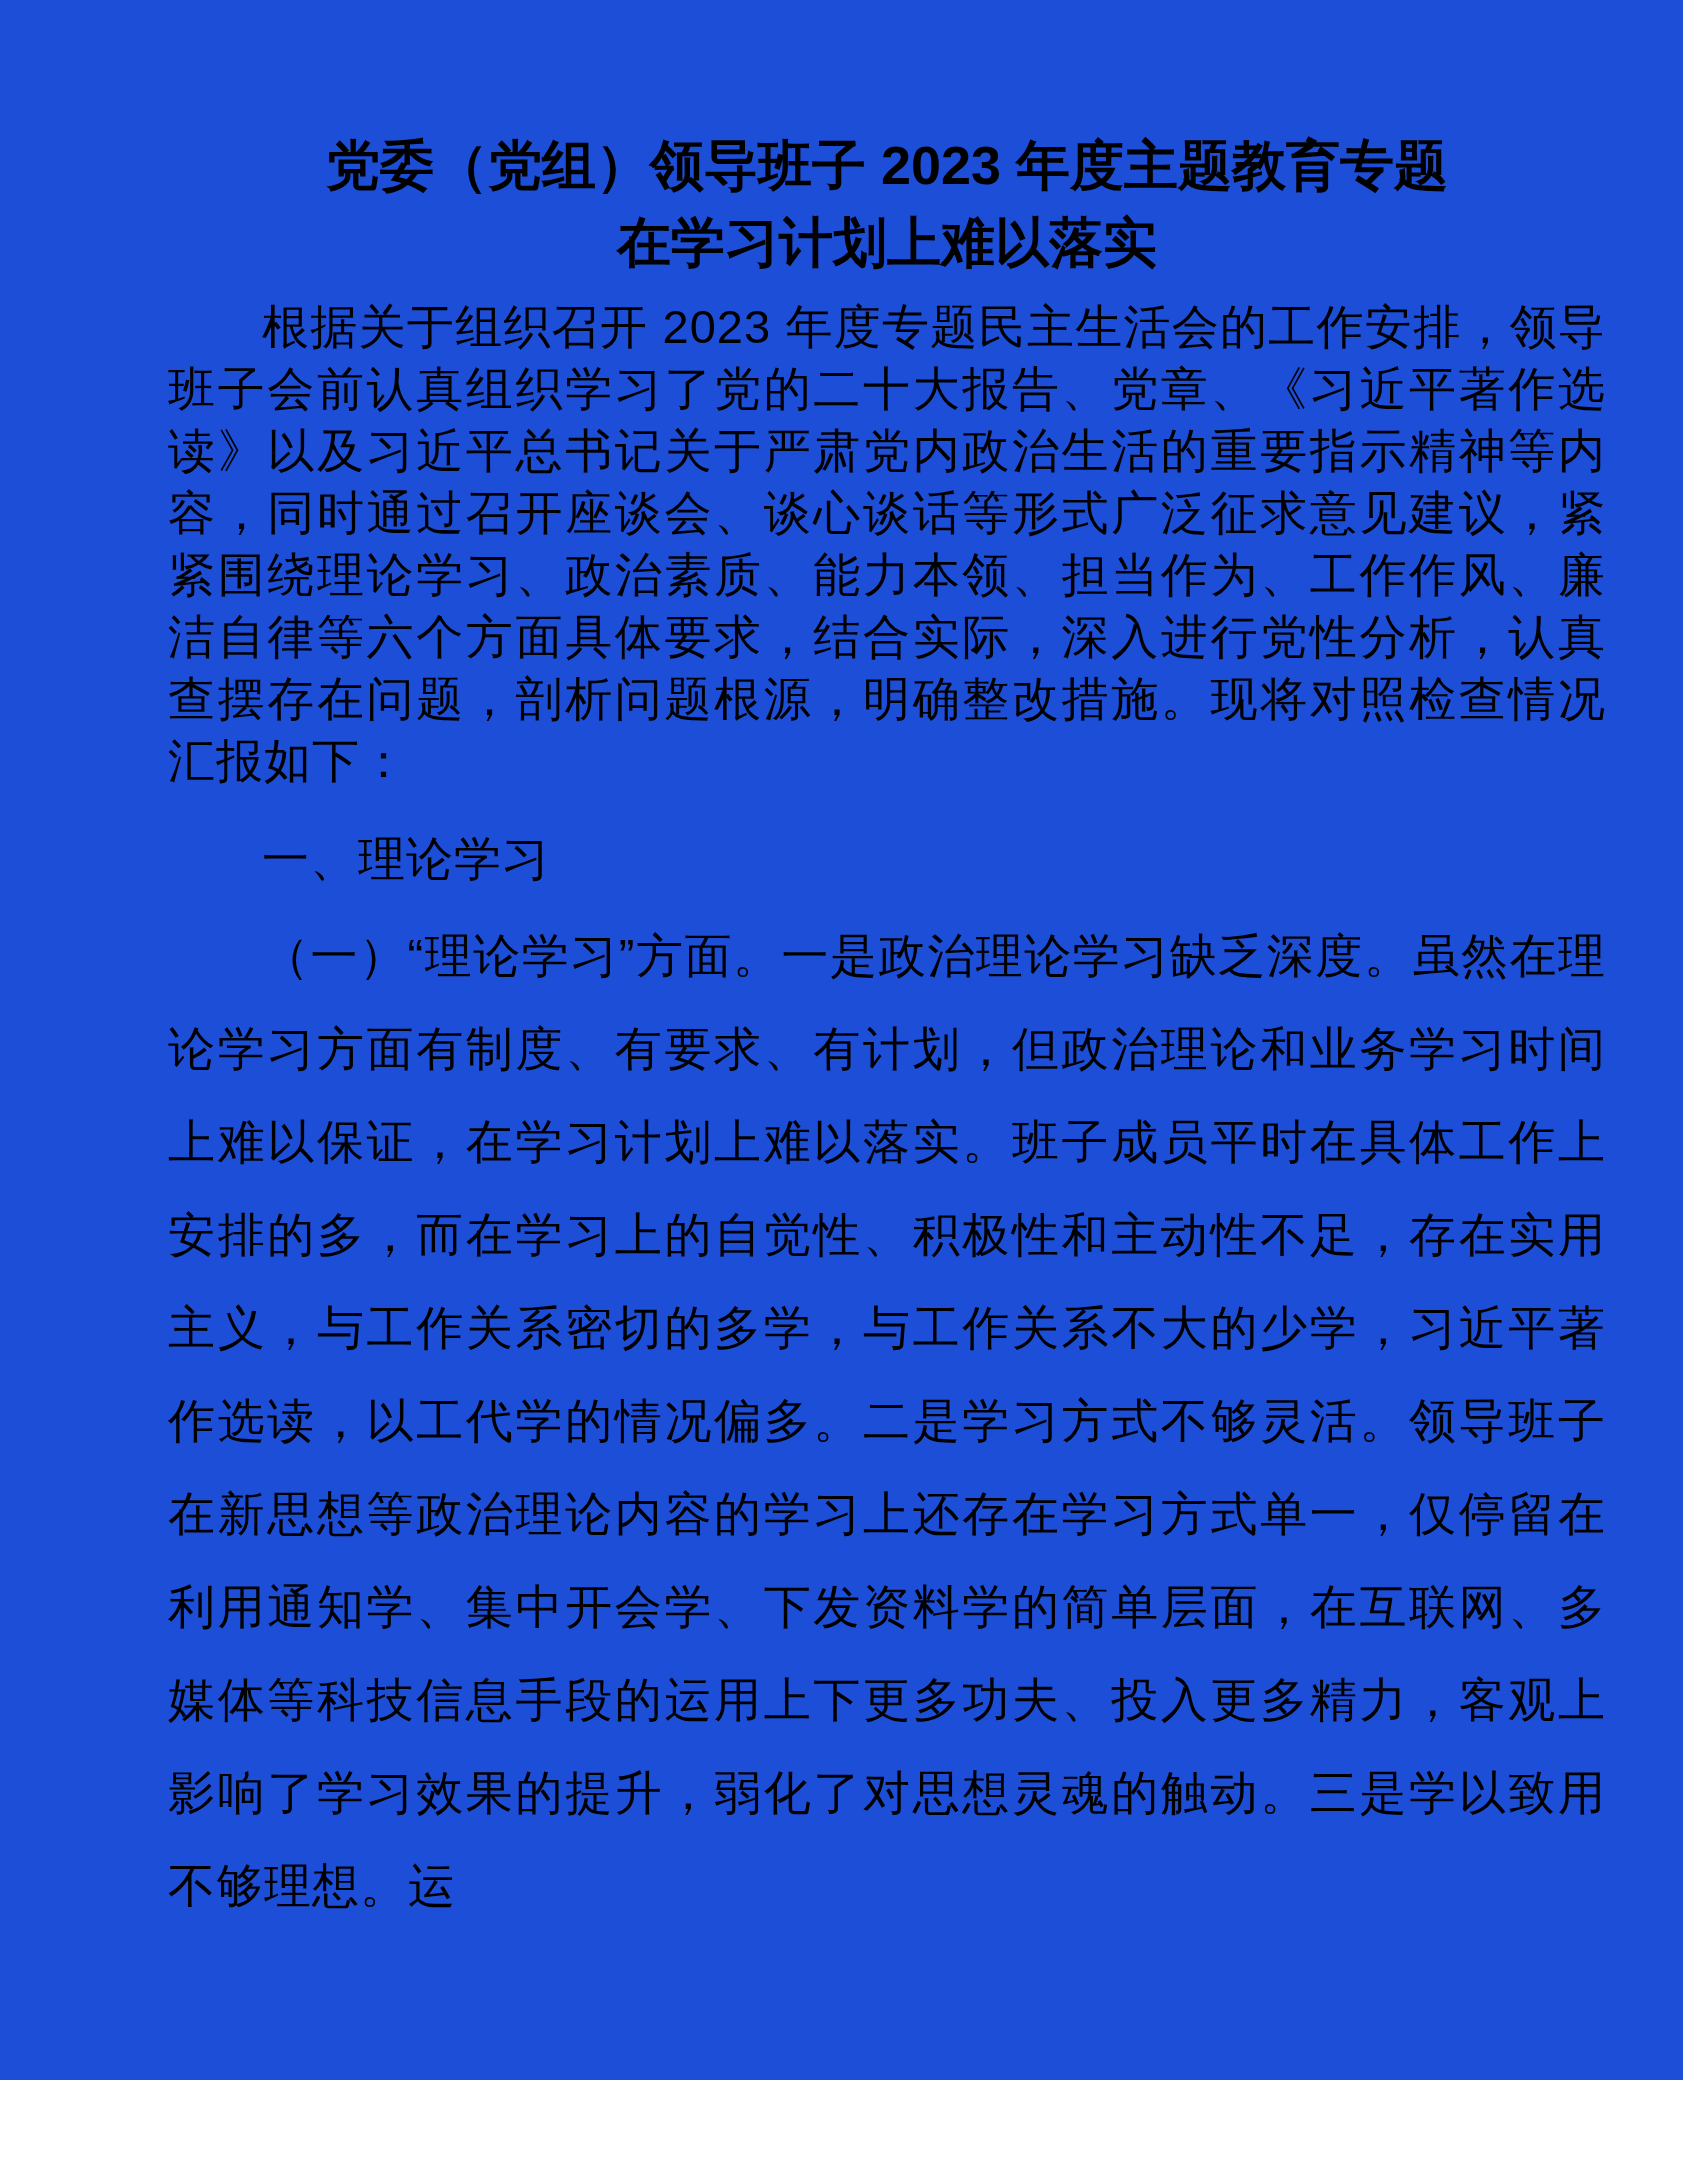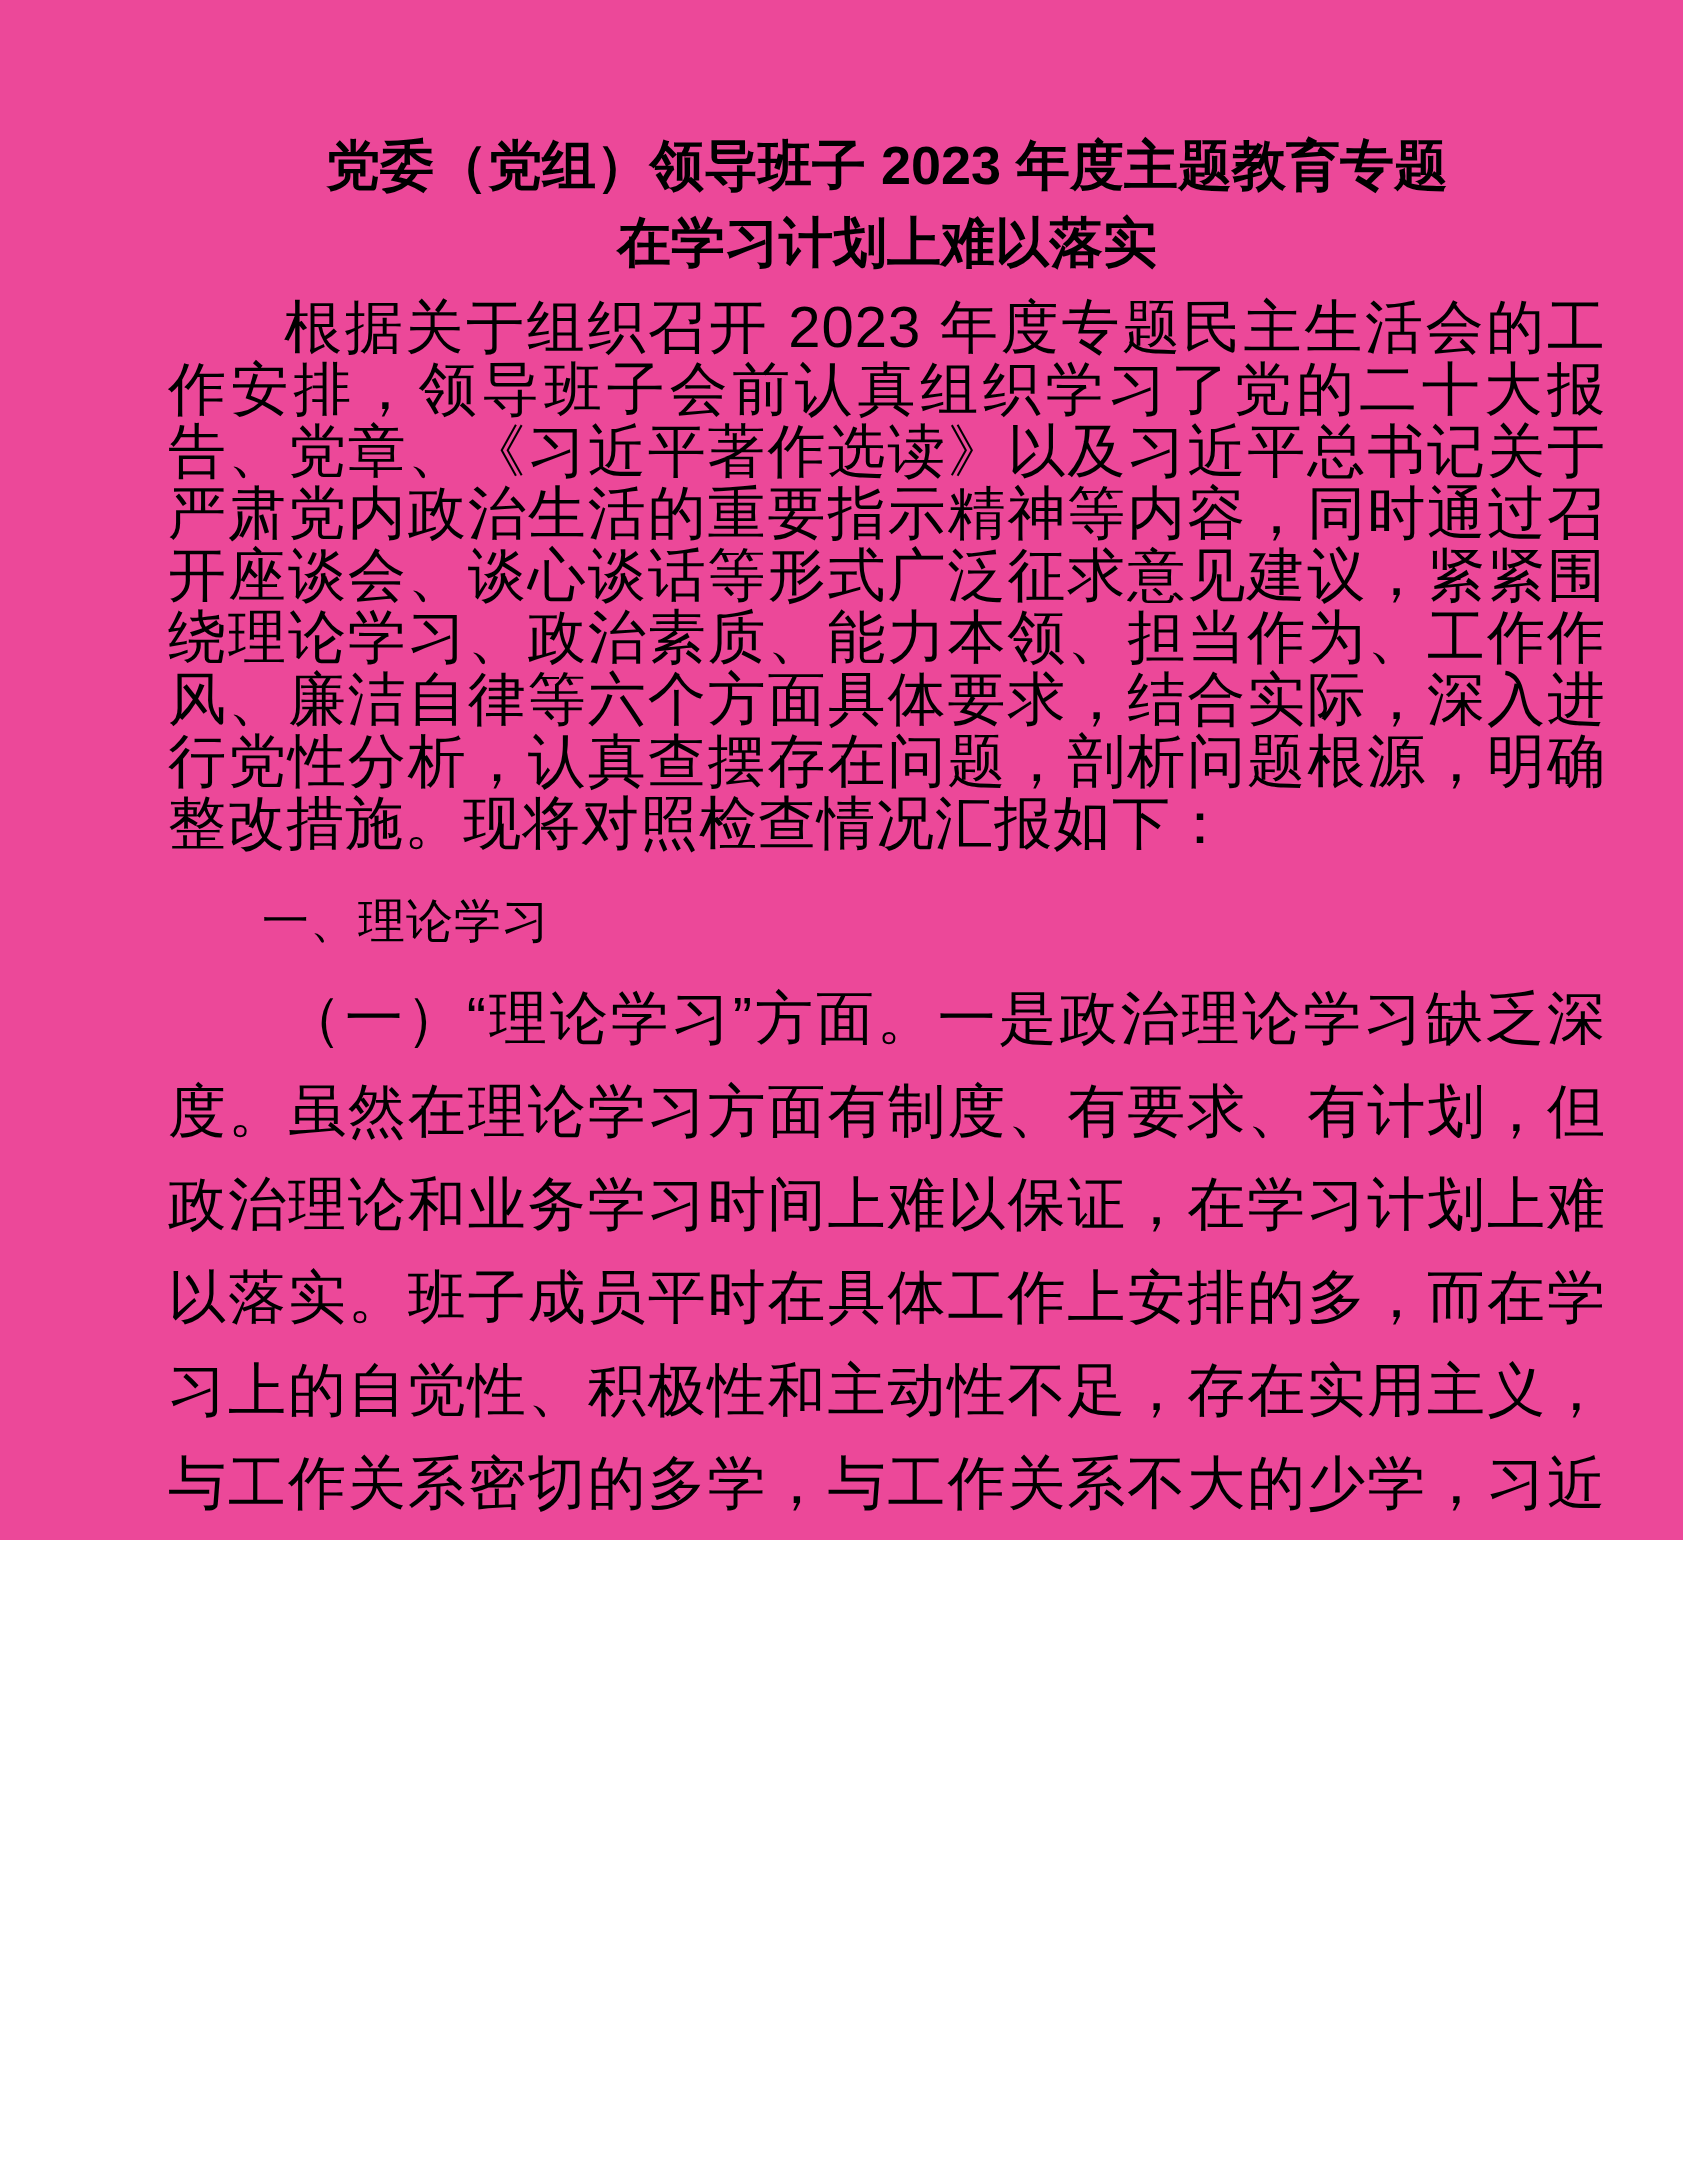--- a/index.html
+++ b/index.html
@@ -9,39 +9,39 @@
     }
     body {
       width: 1683px;
       height: 2178px;
       font-family: "Liberation Sans", sans-serif;
       color: #000000;
     }
     .page {
       box-sizing: border-box;
       width: 1683px;
-      height: 1540px;
+      height: 2080px;
       padding: 127px 77px 0 168px;
-      background: #ec4899;
+      background: #1d4ed8;
       overflow: hidden;
     }
     .doc-title {
       margin: 0 0 16px 0;
       text-align: center;
       font-size: 54px;
       font-weight: 700;
       line-height: 1.42;
       font-family: "Liberation Sans", sans-serif;
     }
     .title-line {
       display: block;
     }
     .body-para {
       margin: 0;
-      font-size: 58px;
+      font-size: 47px;
       letter-spacing: 1px;
       text-align: justify;
       text-justify: inter-character;
       text-indent: 2em;
       word-break: break-all;
     }
     .para-tight {
       margin-top: 16px;
       line-height: 62px;
     }

